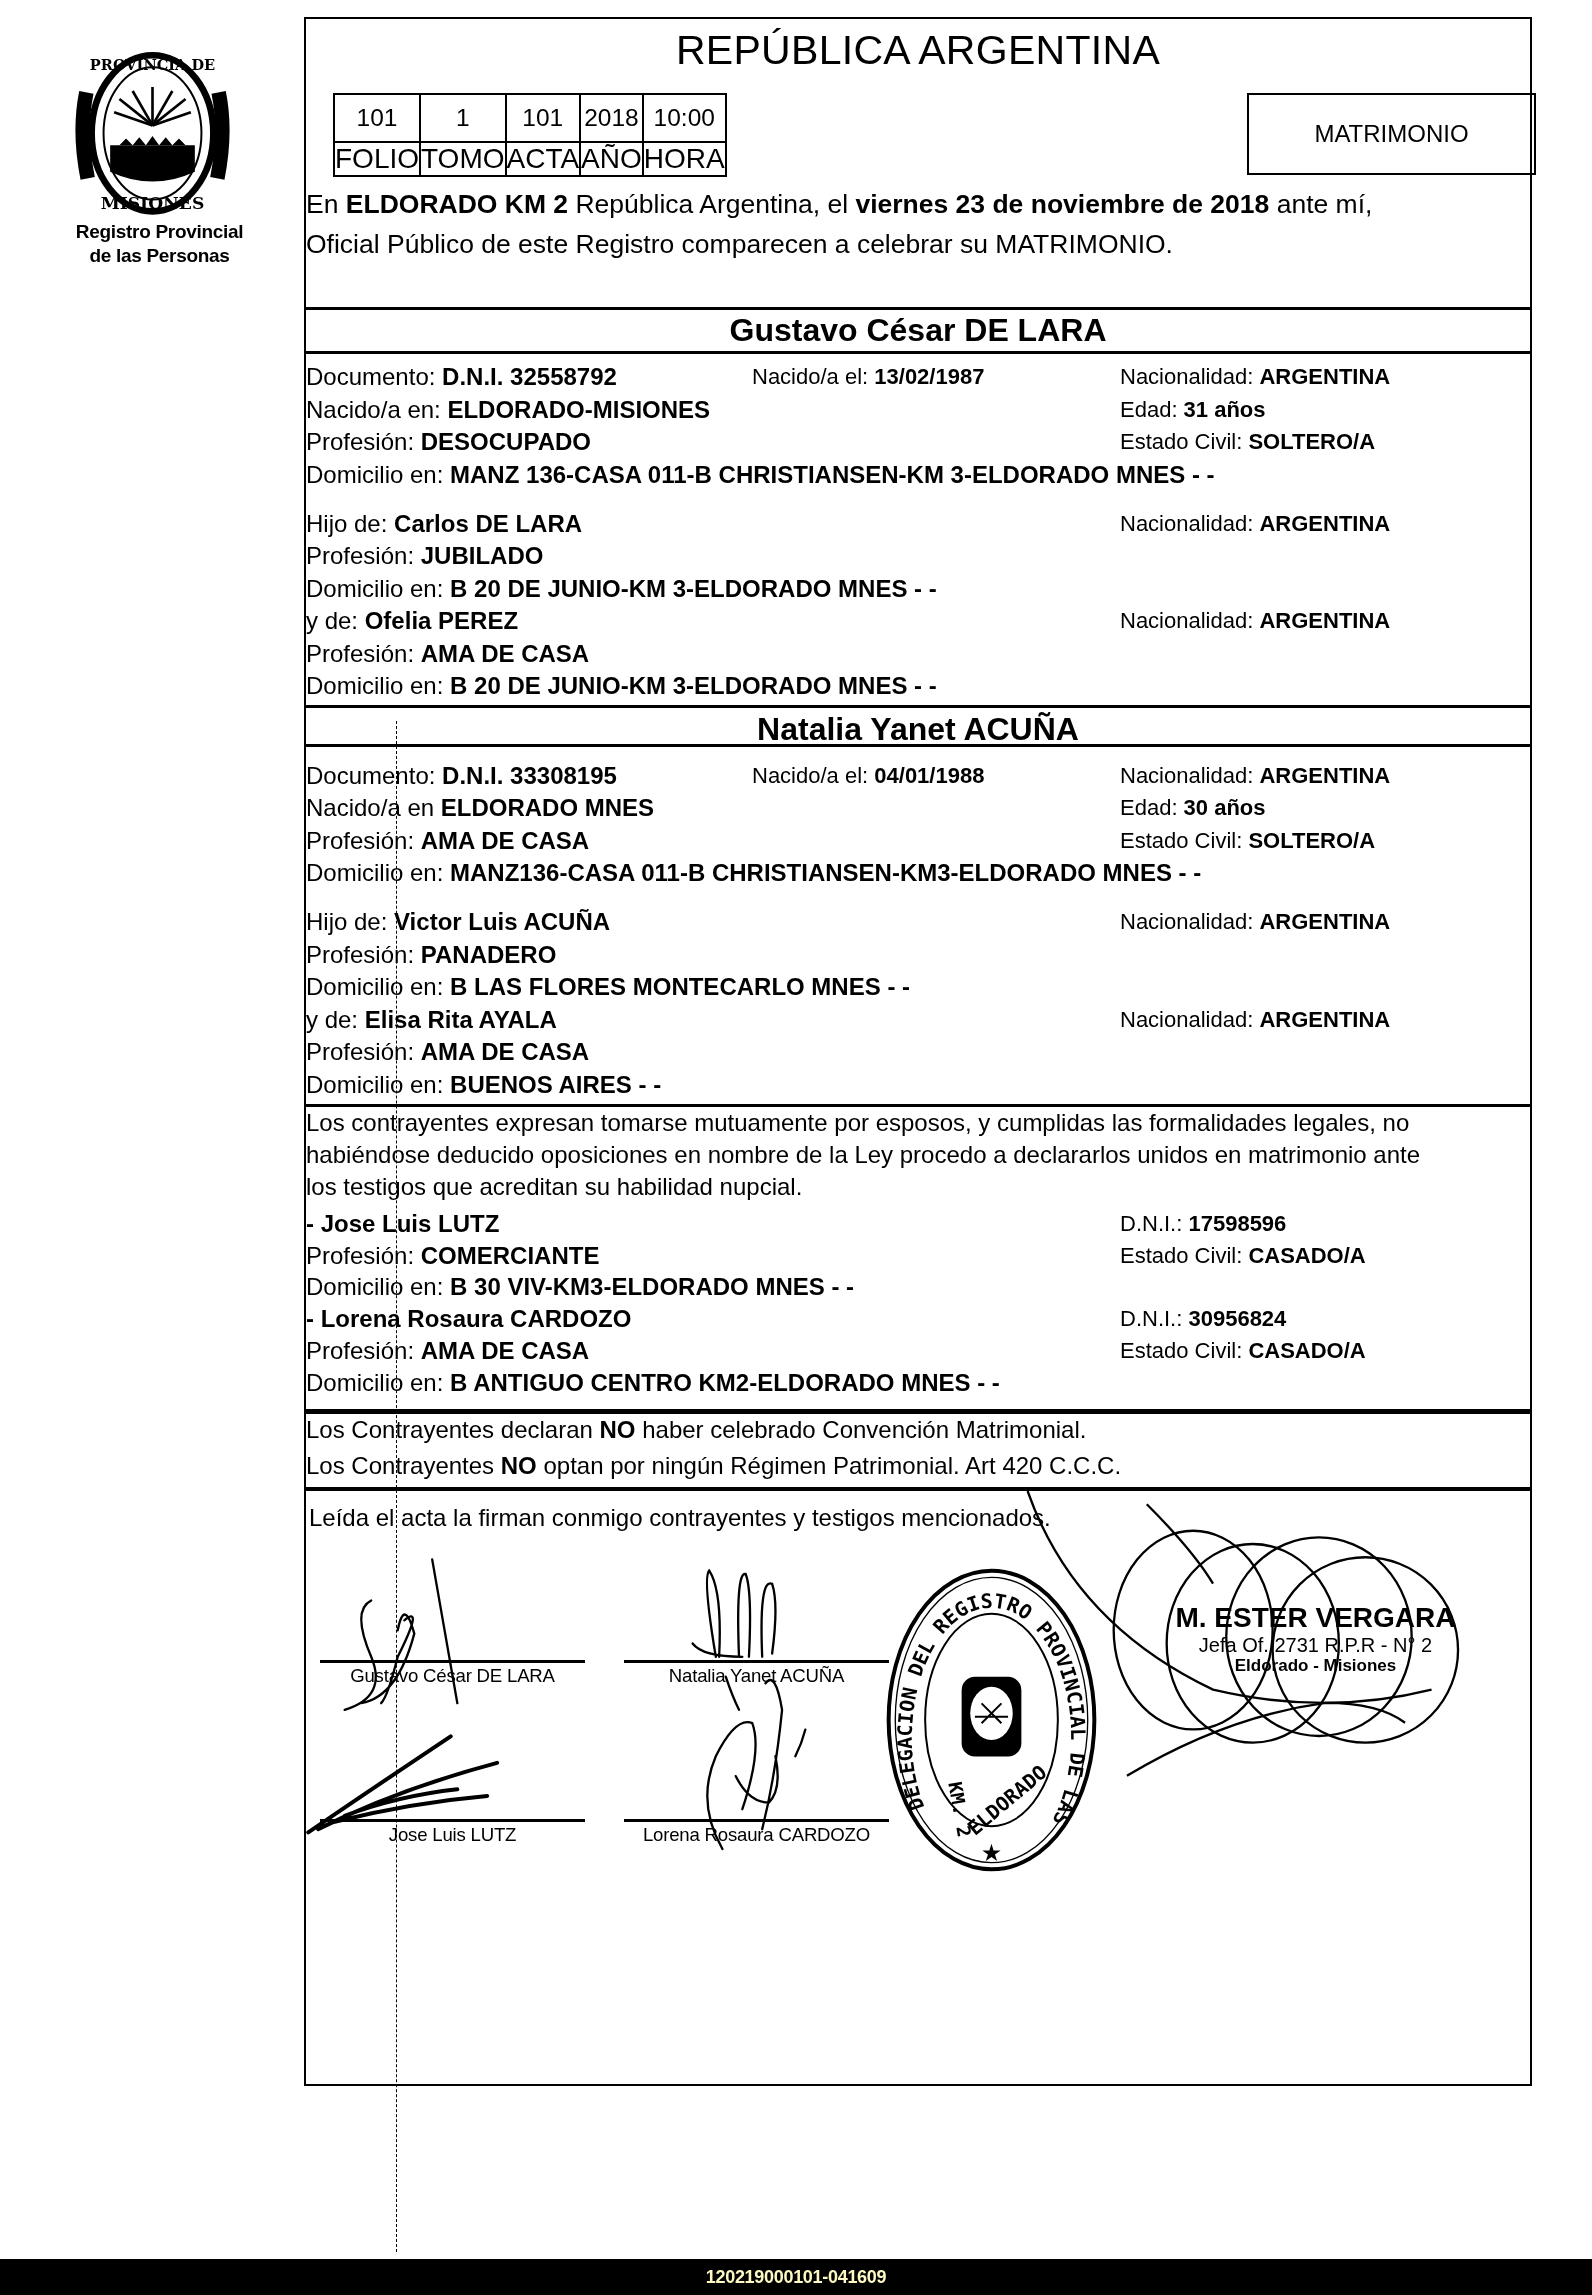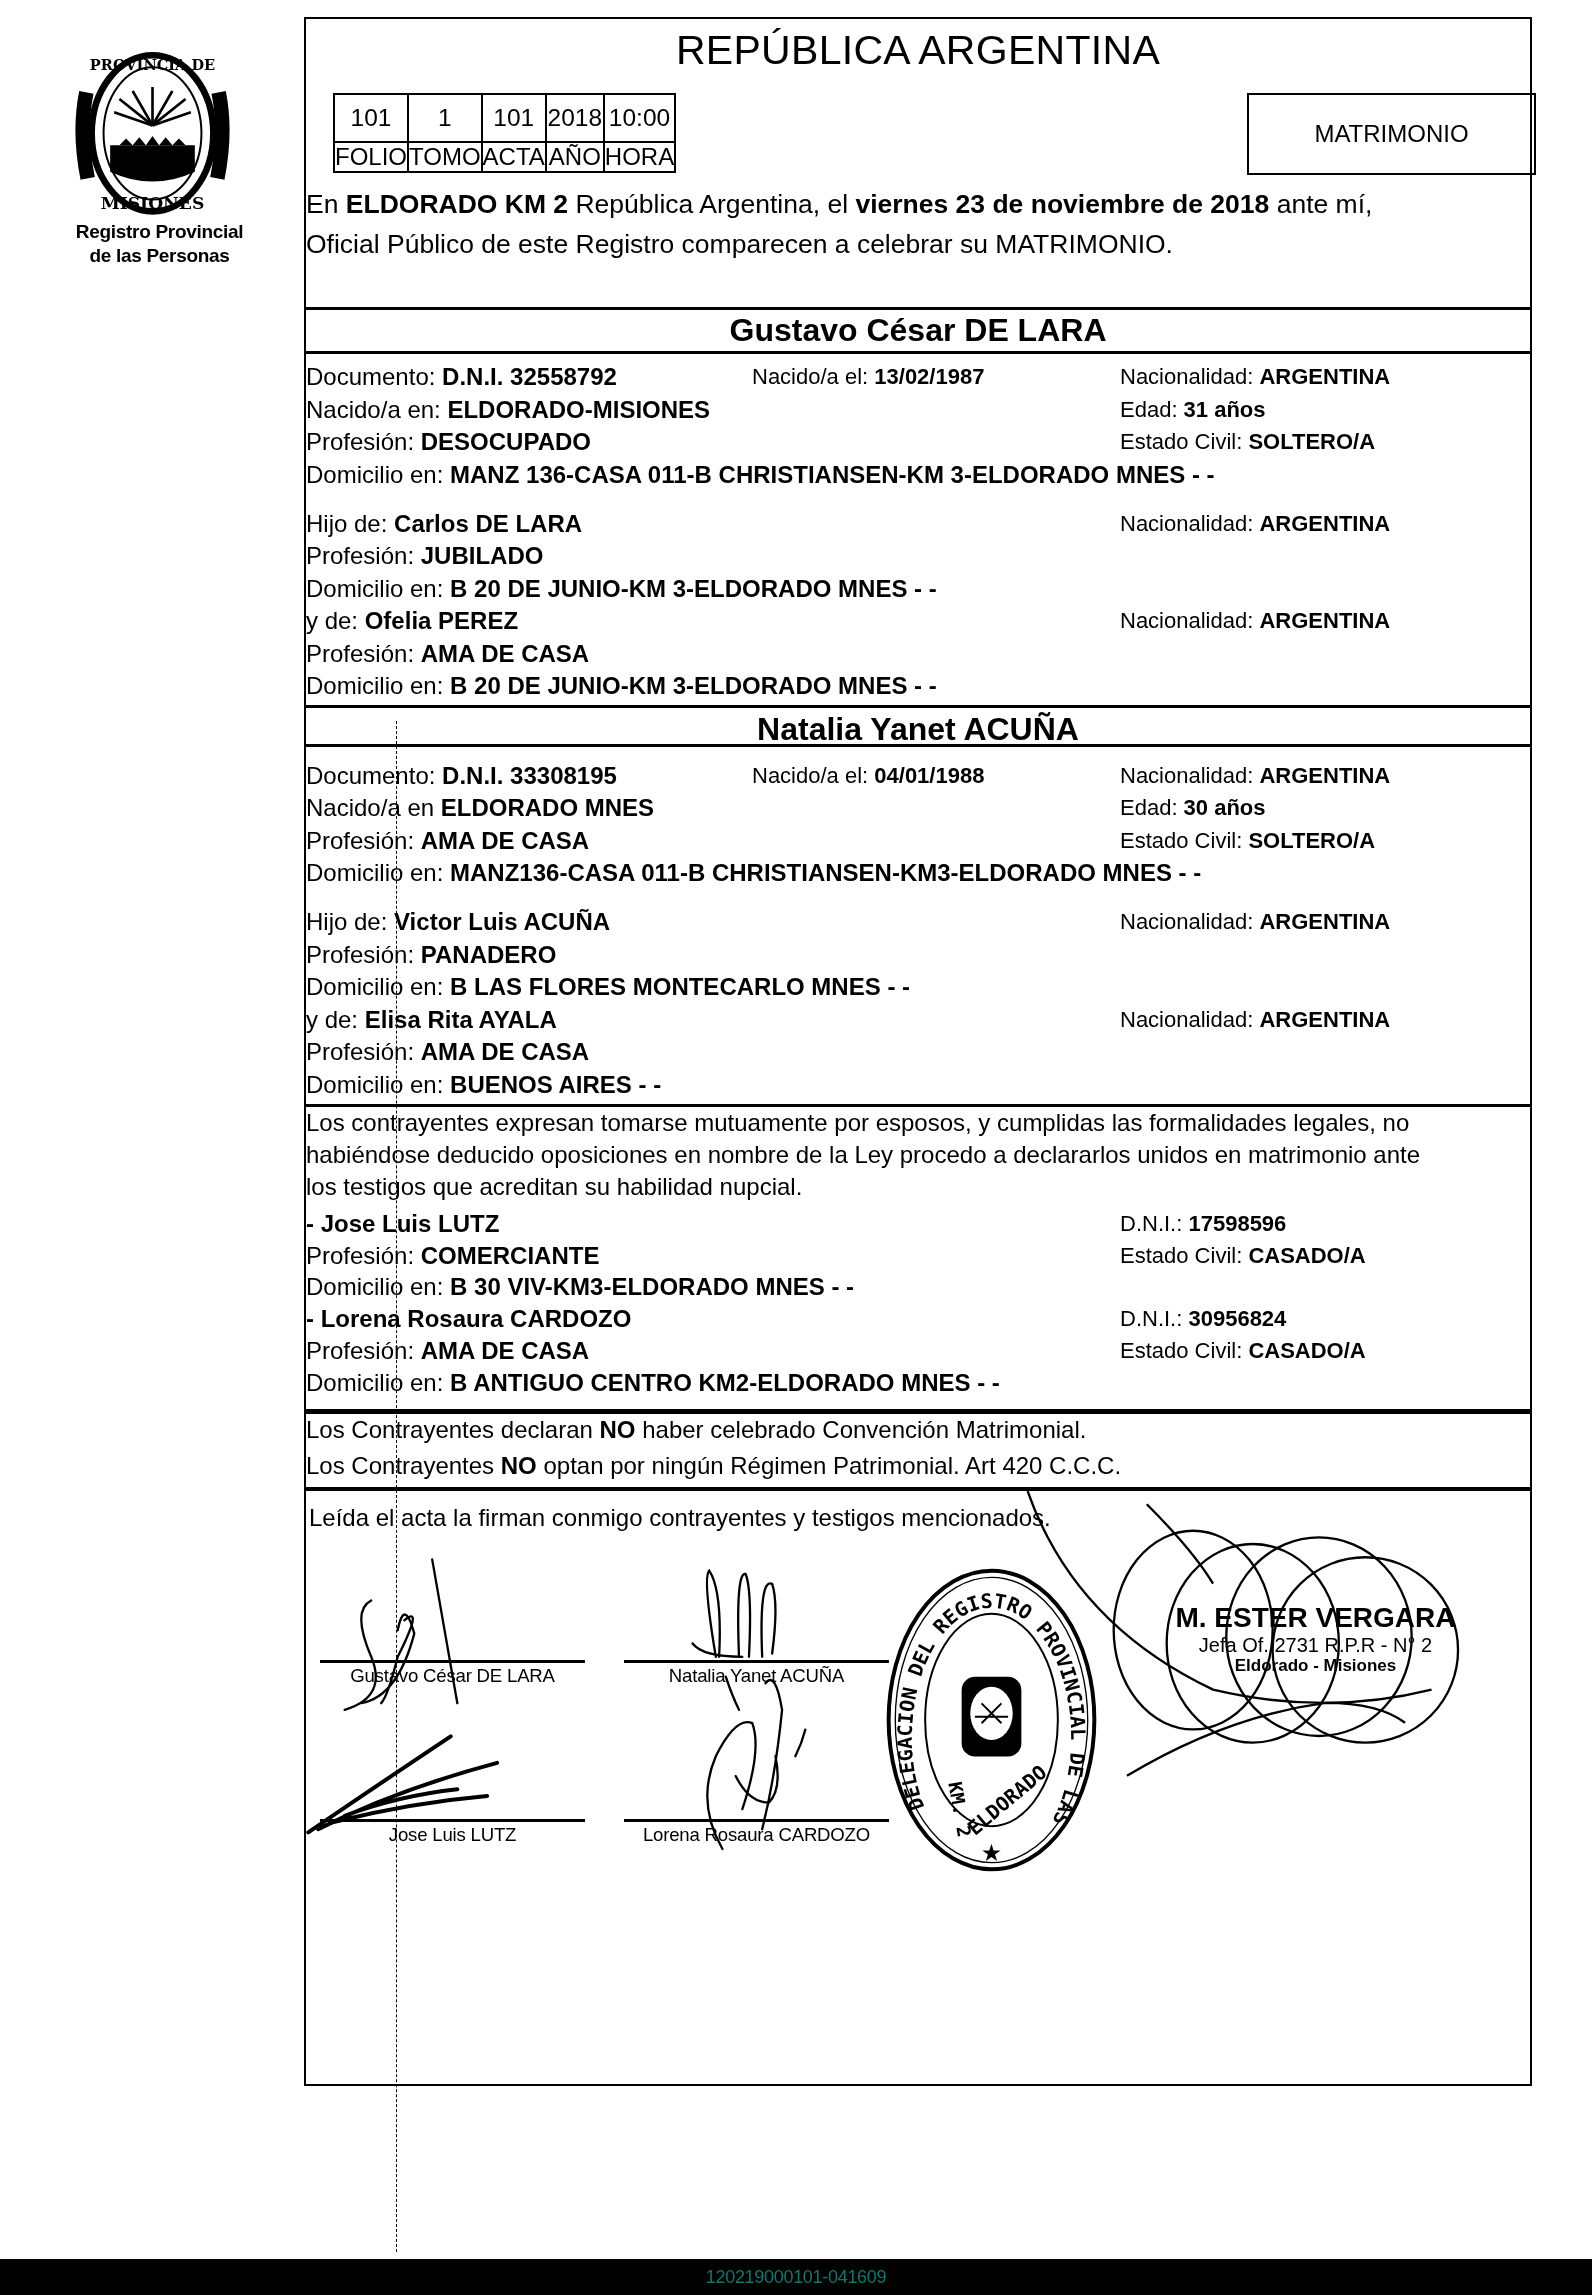--- a/index.html
+++ b/index.html
@@ -15,21 +15,21 @@
     font-size: 19px; line-height: 24px; font-weight: bold; letter-spacing: -0.3px; }
 
   
   .frame { left: 304px; top: 16.6px; width: 1228px; height: 2069px; border: 2.7px solid #000; box-sizing: border-box; }
   .title { left: 304px; top: 26.5px; width: 1228px; text-align: center; font-size: 41px; letter-spacing: 0.3px; }
 
   
   .regtable { left: 333px; top: 93px; border-collapse: collapse; font-size: 24.5px; }
   .regtable td { border: 2px solid #000; text-align: center; padding: 0; }
   .regtable tr.vals td { height: 46px; width: 56px; }
-  .regtable tr.labs td { height: 25px; font-size: 24px; margin-top: 46px; }
+  .regtable tr.labs td { height: 25px; font-size: 28px; margin-top: 46px; }
   .regtable td.c1 { width: 84px; } .regtable td.c2 { width: 76px; }
   .regtable td.c3 { width: 76px; } .regtable td.c4 { width: 76px; }
   .regtable td.c5 { width: 81px; }
 
   .kindbox { left: 1247px; top: 93px; width: 289px; height: 82px; border: 2.7px solid #000; box-sizing: border-box;
     display: flex; align-items: center; justify-content: center; font-size: 24px; }
 
   .intro { left: 306px; top: 184px; width: 1402px; font-size: 26.5px; line-height: 40px; }
 
   .rule { left: 304px; width: 1228px; height: 3.3px; background: #000; }
@@ -43,22 +43,22 @@
 
   .para { left: 306px; width: 1226px; font-size: 24px; line-height: 32px; }
 
   
   .sigline { height: 3.3px; background: #000; }
   .siglabel { font-size: 18.6px; text-align: center; letter-spacing: -0.2px; }
   .scribble { overflow: visible; }
 
   .guide { left: 396px; width: 0; border-left: 1.3px dashed #000; }
 
-  .bottombar { left: 0; top: 2259px; width: 1592px; height: 36px; background: #000; color: #0f766e;
-    display: flex; align-items: center; justify-content: center; font-size: 18px; letter-spacing: -0.3px; }
+  .bottombar { left: 0; top: 2259px; width: 1592px; height: 36px; background: #000; color: #fef9c3;
+    display: flex; align-items: center; justify-content: center; font-size: 18px; letter-spacing: -0.3px; font-weight: bold; }
 
   .stamp-text { font-family: "DejaVu Sans Mono", monospace; font-weight: bold; }
 </style>
 </head>
 <body>
 
 <div class="abs logo">
   <svg width="159" height="172" viewBox="0 0 240 260">
     <ellipse cx="120" cy="132" rx="92" ry="118" fill="none" stroke="#000" stroke-width="10"></ellipse>
     <ellipse cx="120" cy="132" rx="74" ry="100" fill="none" stroke="#000" stroke-width="3"></ellipse>

